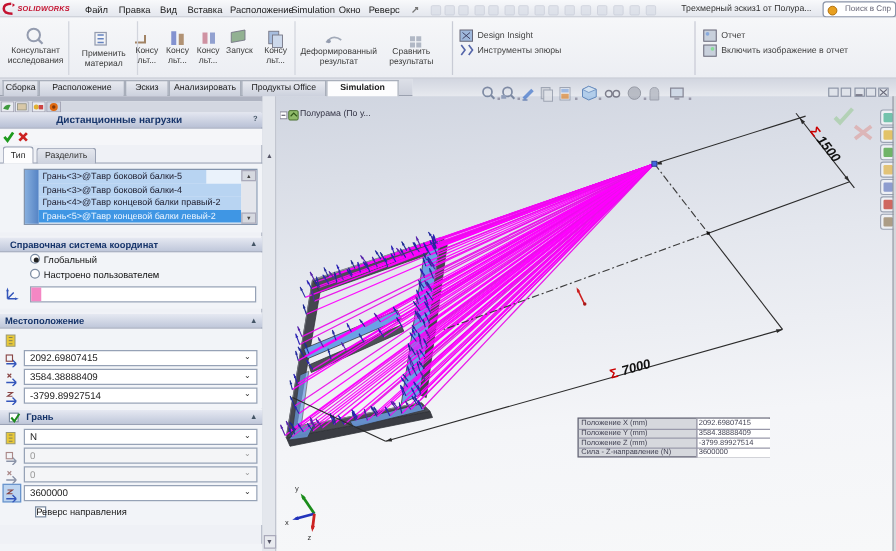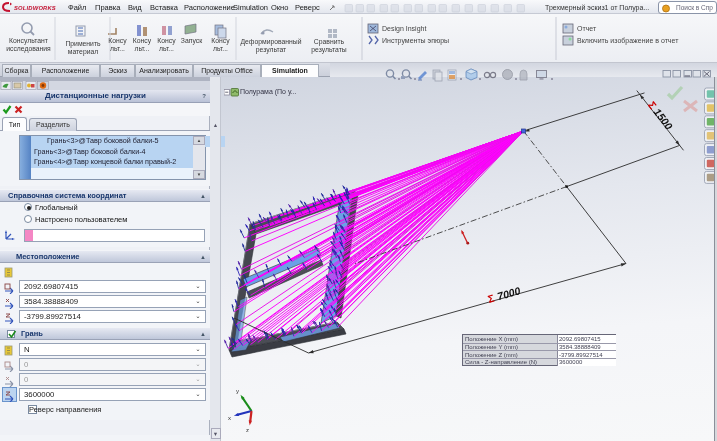--- a/index.html
+++ b/index.html
@@ -693,42 +693,43 @@
       <path d="M13.5 2.5 l6 6 M19.5 2.5 l-6 6" stroke="#cc2222" stroke-width="2.2"></path>
     </svg>
 
 <div class="abs" style="left:0;top:130px;width:210px;height:1px;background:#9aa2b4"></div>
 <div class="abs" style="left:2px;top:117px;width:25px;height:14px;background:#fdfdfe;border:1px solid #9aa2b4;border-bottom:none;border-radius:3px 3px 0 0;font-size:7px;text-align:center;line-height:13px;color:#222">Тип</div>
 <div class="abs" style="left:29px;top:118px;width:48px;height:13px;background:linear-gradient(#e4e7ee,#cdd2de);border:1px solid #9aa2b4;border-bottom:none;border-radius:3px 3px 0 0;font-size:7px;text-align:center;line-height:12px;color:#333">Разделить</div>
 <div class="abs" style="left:0;top:131px;width:210px;height:55px;background:#f2f4f8"></div>
 
 <div class="abs" style="left:19px;top:135px;width:187px;height:45px;background:#eaf2fb;border:1px solid #8494ac"></div>
 <div class="abs" style="left:20px;top:136px;width:11px;height:43px;background:linear-gradient(90deg,#86aede,#5583c4)"></div>
-<div class="abs" style="left:31px;top:136px;width:194px;height:10.6px;background:#b8d4f2;font-size:7.2px;line-height:10.5px;color:#223;white-space:nowrap;overflow:hidden;padding-left:16px">Грань&lt;3&gt;@Тавр боковой балки-5</div>
+<div class="abs" style="left:31px;top:136px;width:134px;height:10.6px;background:#b8d4f2;font-size:7.2px;line-height:10.5px;color:#223;white-space:nowrap;overflow:hidden;padding-left:3px">Грань&lt;3&gt;@Тавр боковой балки-5</div>
 <div class="abs" style="left:31px;top:146.6px;width:162px;height:10.6px;background:#b8d4f2;font-size:7.2px;line-height:10.5px;color:#223;white-space:nowrap;overflow:hidden;padding-left:3px">Грань&lt;3&gt;@Тавр боковой балки-4</div>
 <div class="abs" style="left:31px;top:157.2px;width:162px;height:10.6px;background:#b8d4f2;font-size:7.2px;line-height:10.5px;color:#223;white-space:nowrap;overflow:hidden;padding-left:3px">Грань&lt;4&gt;@Тавр концевой балки правый-2</div>
+<div class="abs" style="left:31px;top:167.8px;width:162px;height:10.6px;background:#3f96e4;font-size:7.2px;line-height:10.5px;color:#eaf4ff;white-space:nowrap;overflow:hidden;padding-left:3px">Грань&lt;5&gt;@Тавр концевой балки левый-2</div>
 <div class="abs" style="left:193px;top:136px;width:12px;height:43px;background:#e4e6ec"></div>
 <div class="abs" style="left:193px;top:136px;width:12px;height:9px;background:#d6d9e0;border:0.5px solid #aab;font-size:4.5px;text-align:center;line-height:8px;color:#444">▲</div>
 <div class="abs" style="left:193px;top:170px;width:12px;height:9px;background:#d6d9e0;border:0.5px solid #aab;font-size:4.5px;text-align:center;line-height:8px;color:#444">▼</div>
 
 <div class="hdr" style="top:189px"><span style="margin-left:8px">Справочная система координат</span><span style="position:absolute;right:4px;font-size:6px;color:#456">▲</span></div>
 <div class="abs" style="left:0;top:202px;width:210px;height:45px;background:#f2f4f8"></div>
 <div class="abs" style="left:24px;top:203px;width:8px;height:8px;border:1px solid #7a8aa0;border-radius:50%;background:#fff"></div>
 <div class="abs" style="left:26.5px;top:205.5px;width:4px;height:4px;border-radius:50%;background:#222"></div>
 <div class="abs" style="left:35px;top:202.5px;font-size:7.5px;color:#111">Глобальный</div>
 <div class="abs" style="left:24px;top:215px;width:8px;height:8px;border:1px solid #7a8aa0;border-radius:50%;background:#fff"></div>
 <div class="abs" style="left:35px;top:214.5px;font-size:7.5px;color:#111">Настроено пользователем</div>
 <svg class="abs" style="left:3px;top:229px" width="14" height="14">
       <path d="M3 10 L3 3 M3 10 L10 10 M3 10 L8 5" stroke="#3355bb" stroke-width="1.2" fill="none"></path>
       <path d="M3 1 L2 4 L4 4 Z M12 10 L9 9 L9 11 Z" fill="#3355bb"></path>
     </svg>
 <div class="abs" style="left:24px;top:229px;width:181px;height:13px;background:#fff;border:1px solid #96a2b6"></div>
 <div class="abs" style="left:25px;top:230px;width:7.5px;height:11px;background:#f487c4"></div>
 
-<div class="hdr" style="top:250px"><span style="margin-left:16px">Местоположение</span><span style="position:absolute;right:4px;font-size:6px;color:#456">▲</span></div>
+<div class="hdr" style="top:250px"><span style="margin-left:4px">Местоположение</span><span style="position:absolute;right:4px;font-size:6px;color:#456">▲</span></div>
 <div class="abs" style="left:0;top:263px;width:210px;height:64px;background:#f2f4f8"></div>
 <svg class="cicon" style="top:266px" width="13" height="13">
       <rect x="2" y="2" width="7" height="9" fill="#e8c838" stroke="#997" stroke-width="0.8"></rect>
       <line x1="4" y1="4" x2="7" y2="4" stroke="#775" stroke-width="0.7"></line>
       <line x1="4" y1="6.5" x2="7" y2="6.5" stroke="#775" stroke-width="0.7"></line>
       <line x1="4" y1="9" x2="7" y2="9" stroke="#775" stroke-width="0.7"></line>
     </svg>
 <svg class="cicon" style="top:281px" width="13" height="13">
       <path d="M2 10 L10 10 M10 10 L7 7 M10 10 L7 13" stroke="#3355bb" stroke-width="1.1" fill="none"></path>
       <rect x="2" y="3" width="5" height="5" fill="none" stroke="#884444" stroke-width="0.9"></rect>

